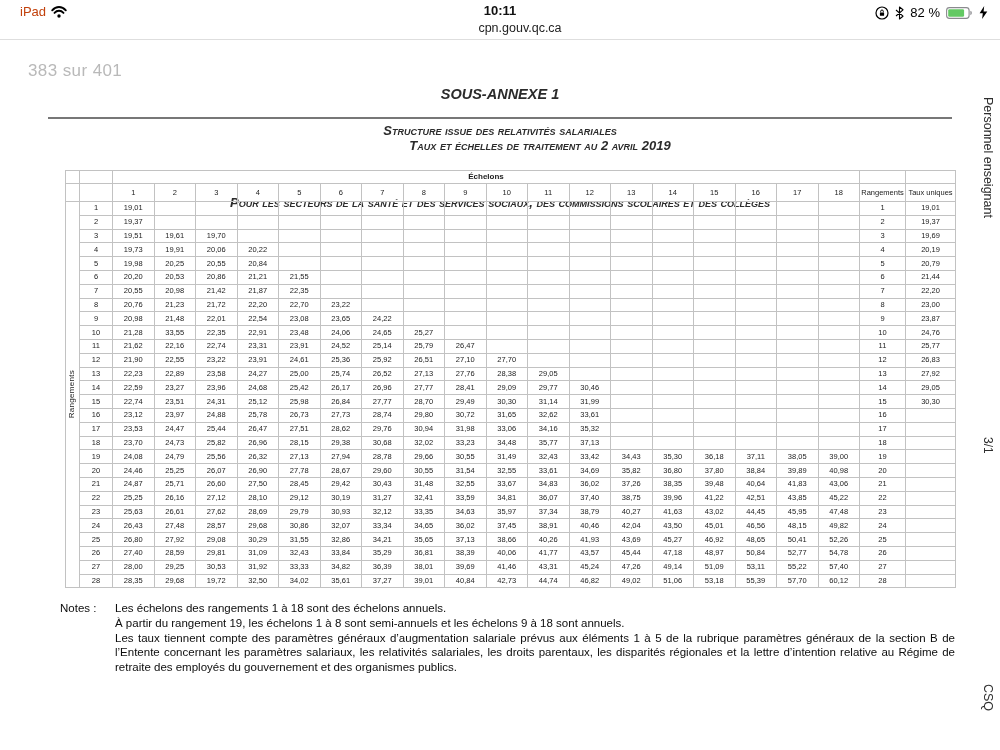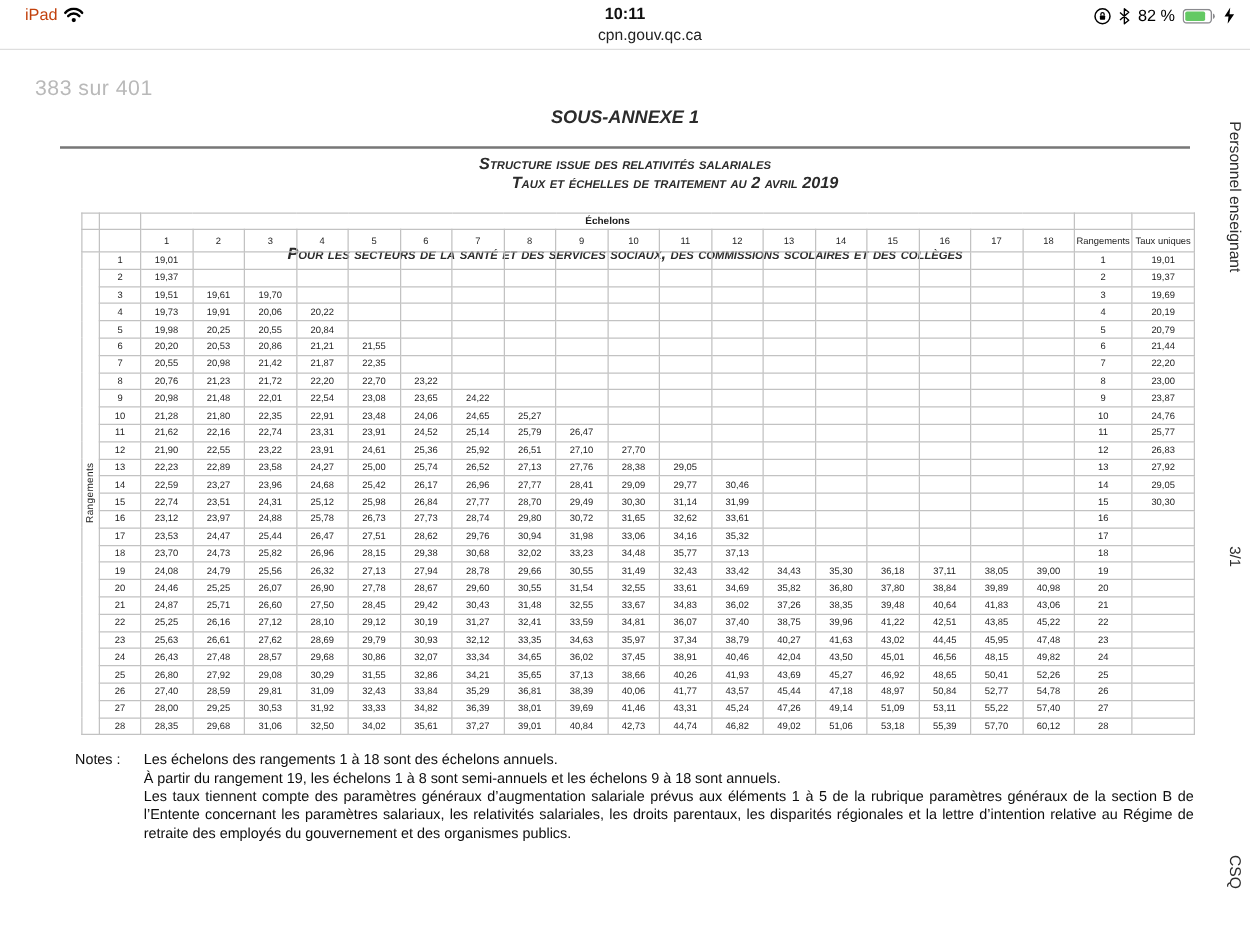--- a/index.html
+++ b/index.html
@@ -370,21 +370,21 @@
             <td></td>
             <td></td>
             <td></td>
             <td></td>
             <td>9</td>
             <td>23,87</td>
           </tr>
           <tr>
             <td>10</td>
             <td>21,28</td>
-            <td>21,80</td>
+            <td>33,55</td>
             <td>22,35</td>
             <td>22,91</td>
             <td>23,48</td>
             <td>24,06</td>
             <td>24,65</td>
             <td>25,27</td>
             <td></td>
             <td></td>
             <td></td>
             <td></td>
@@ -785,21 +785,21 @@
             <td>53,11</td>
             <td>55,22</td>
             <td>57,40</td>
             <td>27</td>
             <td></td>
           </tr>
           <tr>
             <td>28</td>
             <td>28,35</td>
             <td>29,68</td>
-            <td>31,06</td>
+            <td>19,72</td>
             <td>32,50</td>
             <td>34,02</td>
             <td>35,61</td>
             <td>37,27</td>
             <td>39,01</td>
             <td>40,84</td>
             <td>42,73</td>
             <td>44,74</td>
             <td>46,82</td>
             <td>49,02</td>

